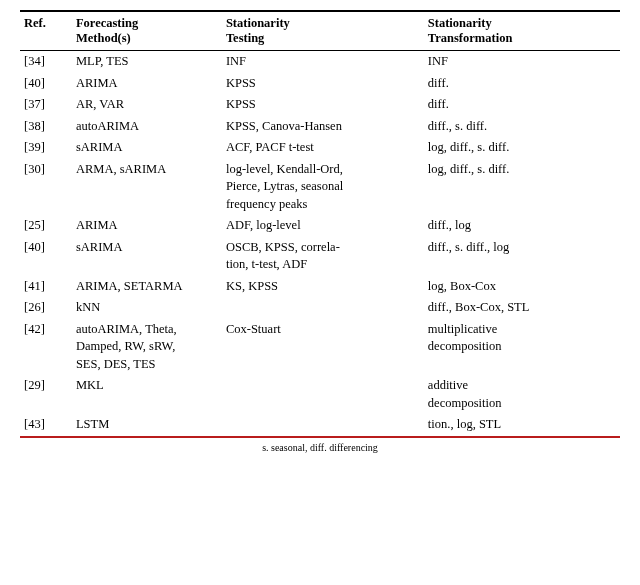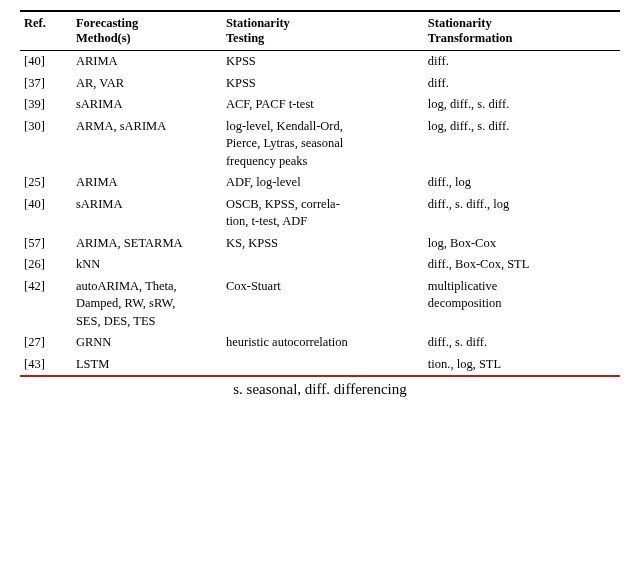--- a/index.html
+++ b/index.html
@@ -46,21 +46,21 @@
       width: 130px;
     }
     .col-testing {
       width: 175px;
     }
     .col-transform {
       width: 170px;
     }
     .footnote {
       text-align: center;
-      font-size: 15px;
+      font-size: 10px;
       margin-top: 4px;
       color: #000;
     }
   </style>
 </head>
 <body>
 
 <div class="table-container">
   <table>
     <thead>
@@ -77,30 +77,42 @@
           <span>Testing</span>
         </th>
         <th class="col-transform">
           <span>Stationarity</span><br>
           <span>Transformation</span>
         </th>
       </tr>
     </thead>
     <tbody id="table-body">
         <tr>
+          <td class="col-ref">[34]</td>
+          <td class="col-method">MLP, TES</td>
+          <td class="col-testing">INF</td>
+          <td class="col-transform">INF</td>
+        </tr>
+        <tr>
           <td class="col-ref">[40]</td>
           <td class="col-method">ARIMA</td>
           <td class="col-testing">KPSS</td>
           <td class="col-transform">diff.</td>
         </tr>
         <tr>
           <td class="col-ref">[37]</td>
           <td class="col-method">AR, VAR</td>
           <td class="col-testing">KPSS</td>
           <td class="col-transform">diff.</td>
+        </tr>
+        <tr>
+          <td class="col-ref">[38]</td>
+          <td class="col-method">autoARIMA</td>
+          <td class="col-testing">KPSS, Canova-Hansen</td>
+          <td class="col-transform">diff., s. diff.</td>
         </tr>
         <tr>
           <td class="col-ref">[39]</td>
           <td class="col-method">sARIMA</td>
           <td class="col-testing">ACF, PACF t-test</td>
           <td class="col-transform">log, diff., s. diff.</td>
         </tr>
         <tr>
           <td class="col-ref">[30]</td>
           <td class="col-method">ARMA, sARIMA</td>
@@ -113,42 +125,42 @@
           <td class="col-testing">ADF, log-level</td>
           <td class="col-transform">diff., log</td>
         </tr>
         <tr>
           <td class="col-ref">[40]</td>
           <td class="col-method">sARIMA</td>
           <td class="col-testing">OSCB, KPSS, correla-<br>tion, t-test, ADF</td>
           <td class="col-transform">diff., s. diff., log</td>
         </tr>
         <tr>
-          <td class="col-ref">[57]</td>
+          <td class="col-ref">[41]</td>
           <td class="col-method">ARIMA, SETARMA</td>
           <td class="col-testing">KS, KPSS</td>
           <td class="col-transform">log, Box-Cox</td>
         </tr>
         <tr>
           <td class="col-ref">[26]</td>
           <td class="col-method">kNN</td>
           <td class="col-testing"></td>
           <td class="col-transform">diff., Box-Cox, STL</td>
         </tr>
         <tr>
           <td class="col-ref">[42]</td>
           <td class="col-method">autoARIMA, Theta,<br>Damped, RW, sRW,<br>SES, DES, TES</td>
           <td class="col-testing">Cox-Stuart</td>
           <td class="col-transform">multiplicative<br>decomposition</td>
         </tr>
         <tr>
-          <td class="col-ref">[27]</td>
-          <td class="col-method">GRNN</td>
-          <td class="col-testing">heuristic autocorrelation</td>
-          <td class="col-transform">diff., s. diff.</td>
+          <td class="col-ref">[29]</td>
+          <td class="col-method">MKL</td>
+          <td class="col-testing"></td>
+          <td class="col-transform">additive<br>decomposition</td>
         </tr>
         <tr>
           <td class="col-ref">[43]</td>
           <td class="col-method">LSTM</td>
           <td class="col-testing"></td>
           <td class="col-transform">tion., log, STL</td>
         </tr>
       </tbody>
   </table>
   <div class="footnote">s. seasonal, diff. differencing</div>

